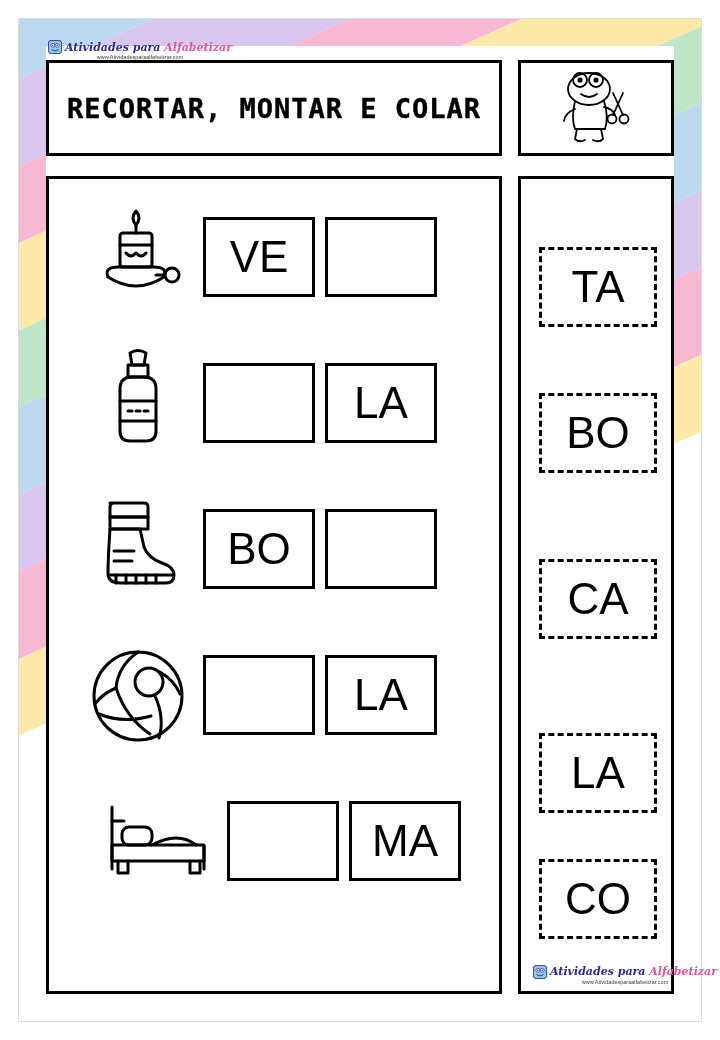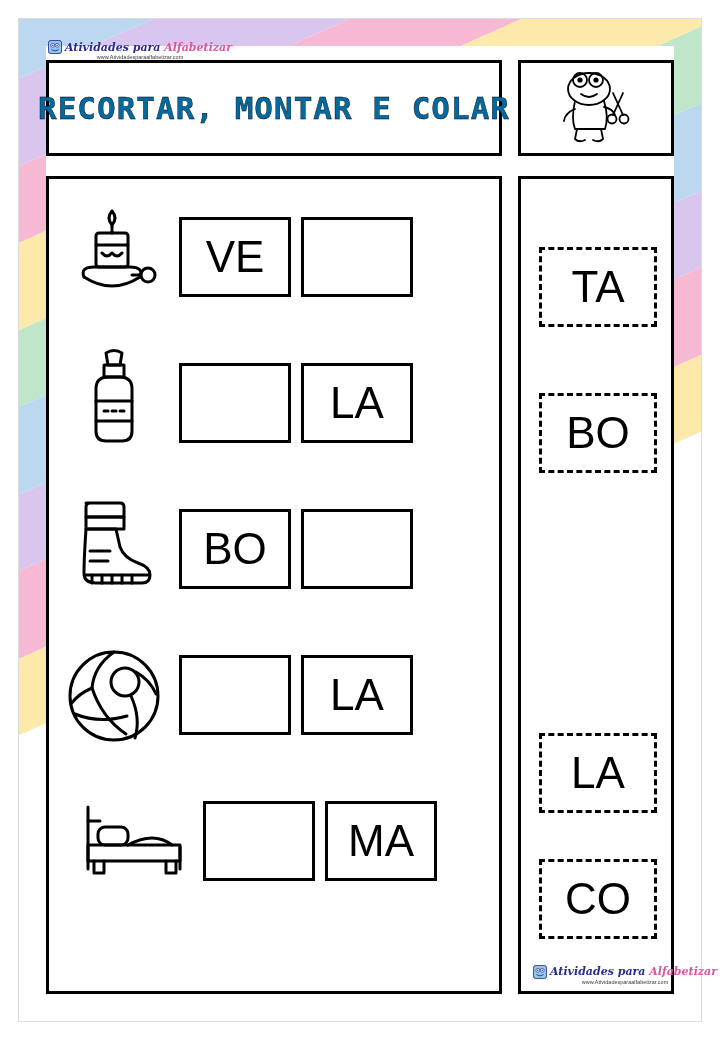--- a/index.html
+++ b/index.html
@@ -54,23 +54,23 @@
     border: 3px solid #000;
     background: #fff;
     box-sizing: border-box;
     display: flex;
     align-items: center;
     justify-content: center;
   }
   .title-text {
     font-family: "DejaVu Sans Mono", monospace;
     font-weight: bold;
-    font-size: 31px;
+    font-size: 27px;
     letter-spacing: 1px;
-    color: #0369a1;
+    color: #000000;
     white-space: nowrap;
     -webkit-text-stroke: 0.4px #000;
   }
   .mascot-box {
     position: absolute;
     left: 476px;
     top: 18px;
     width: 156px;
     height: 96px;
     border: 3px solid #000;
@@ -101,20 +101,21 @@
     box-sizing: border-box;
   }
   
   .row {
     position: absolute;
     left: 0;
     width: 100%;
     height: 132px;
     display: flex;
     align-items: center;
+    padding-left: 24px;
   }
   .pic {
     width: 130px;
     height: 120px;
     display: flex;
     align-items: center;
     justify-content: center;
     flex: none;
   }
   .syl-pair {
@@ -401,20 +402,23 @@
       </div>
     </div>
 
     <div class="cut-box">
       <div class="cut-item" style="top:68px;">
           <span class="cut-text">TA</span>
         </div>
       <div class="cut-item" style="top:214px;">
           <span class="cut-text">BO</span>
         </div>
+      <div class="cut-item" style="top:380px;">
+          <span class="cut-text">CA</span>
+        </div>
       <div class="cut-item" style="top:554px;">
           <span class="cut-text">LA</span>
         </div>
       <div class="cut-item" style="top:680px;">
           <span class="cut-text">CO</span>
         </div>
 
       <div class="logo" style="left:12px; bottom:6px;">
         <div class="logo-row">
           <svg class="logo-badge" viewBox="0 0 16 16">

